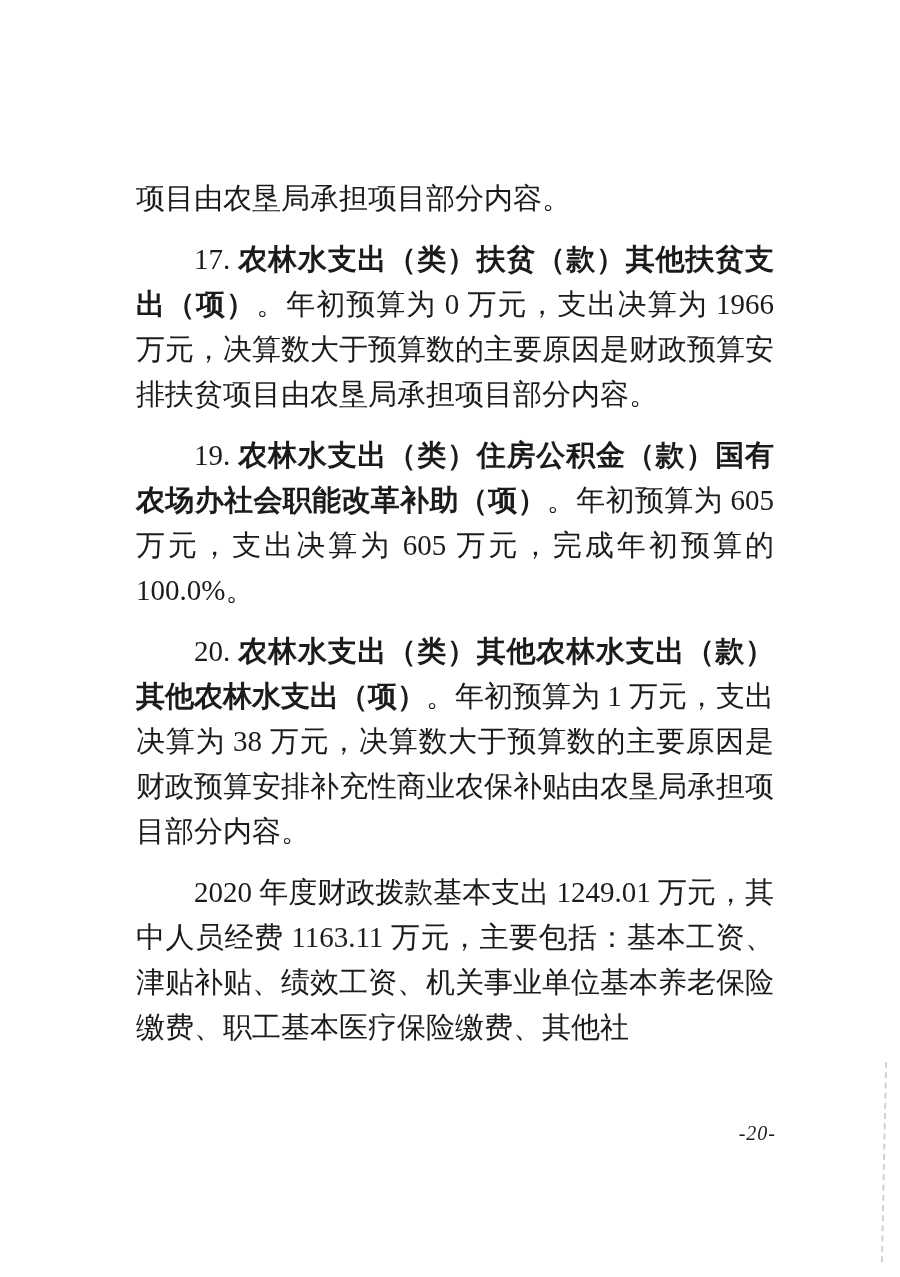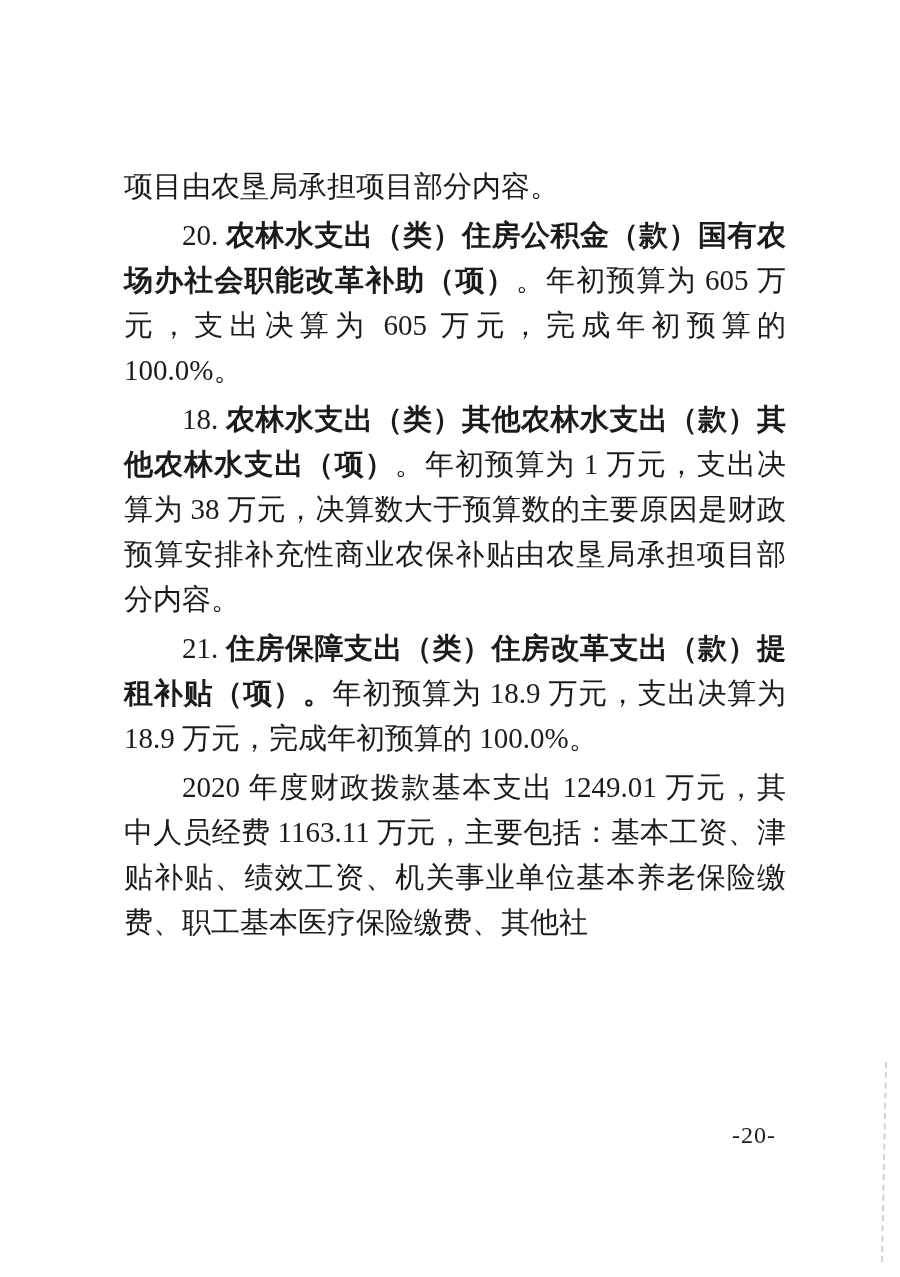--- a/index.html
+++ b/index.html
@@ -20,61 +20,62 @@
     position: absolute;
     left: 120px;
     top: 160px;
     width: 670px;
     font-size: 29px;
     line-height: 45px;
     text-align: justify;
     text-justify: inter-ideograph;
   }
   p.block {
-    margin: 4px;
+    margin: 16px;
     padding: 0;
     text-indent: 0;
   }
   p.paragraph {
     text-indent: 2em;
   }
   p.heading {
     text-indent: 2em;
     font-family: "Liberation Sans", "DejaVu Sans", sans-serif;
     font-weight: bold;
     font-size: 28px;
   }
   .bold {
     font-weight: bold;
   }
   .page-number {
     position: absolute;
     top: 1122px;
     right: 124px;
-    font-size: 24px;
+    font-size: 20px;
     letter-spacing: 1px;
     font-family: "Liberation Serif", "DejaVu Serif", serif;
+    font-style: italic;
   }
   .dashed-line {
     position: absolute;
     right: 15px;
     top: 1062px;
     height: 200px;
     width: 0;
     border-left: 2px dashed #c6c6c6;
     transform: rotate(1.2deg);
     opacity: 0.8;
   }
 </style>
 </head>
 <body>
 
 <div class="page">
   <div class="content">
       <p class="block continuation"><span>项目由农垦局承担项目部分内容。</span></p>
-      <p class="block paragraph"><span>20. </span><span class="bold">农林水支出（类）住房公积金（款）国有农场办社会职能改革补助（项）</span><span>。年初预算为 605 万元，支出决算为 605 万元，完成年初预算的 100.0%。</span></p>
-      <p class="block paragraph"><span>18. </span><span class="bold">农林水支出（类）其他农林水支出（款）其他农林水支出（项）</span><span>。年初预算为 1 万元，支出决算为 38 万元，决算数大于预算数的主要原因是财政预算安排补充性商业农保补贴由农垦局承担项目部分内容。</span></p>
-      <p class="block paragraph"><span>21. </span><span class="bold">住房保障支出（类）住房改革支出（款）提租补贴（项）。</span><span>年初预算为 18.9 万元，支出决算为 18.9 万元，完成年初预算的 100.0%。</span></p>
+      <p class="block paragraph"><span>17. </span><span class="bold">农林水支出（类）扶贫（款）其他扶贫支出（项）</span><span>。年初预算为 0 万元，支出决算为 1966 万元，决算数大于预算数的主要原因是财政预算安排扶贫项目由农垦局承担项目部分内容。</span></p>
+      <p class="block paragraph"><span>19. </span><span class="bold">农林水支出（类）住房公积金（款）国有农场办社会职能改革补助（项）</span><span>。年初预算为 605 万元，支出决算为 605 万元，完成年初预算的 100.0%。</span></p>
+      <p class="block paragraph"><span>20. </span><span class="bold">农林水支出（类）其他农林水支出（款）其他农林水支出（项）</span><span>。年初预算为 1 万元，支出决算为 38 万元，决算数大于预算数的主要原因是财政预算安排补充性商业农保补贴由农垦局承担项目部分内容。</span></p>
       <p class="block paragraph"><span>2020 年度财政拨款基本支出 1249.01 万元，其中人员经费 1163.11 万元，主要包括：基本工资、津贴补贴、绩效工资、机关事业单位基本养老保险缴费、职工基本医疗保险缴费、其他社</span></p>
     </div>
   <div class="page-number">-20-</div>
   <div class="dashed-line" style="border-left-color: rgb(198, 198, 198);"></div>
 </div>
 
 </body></html>

